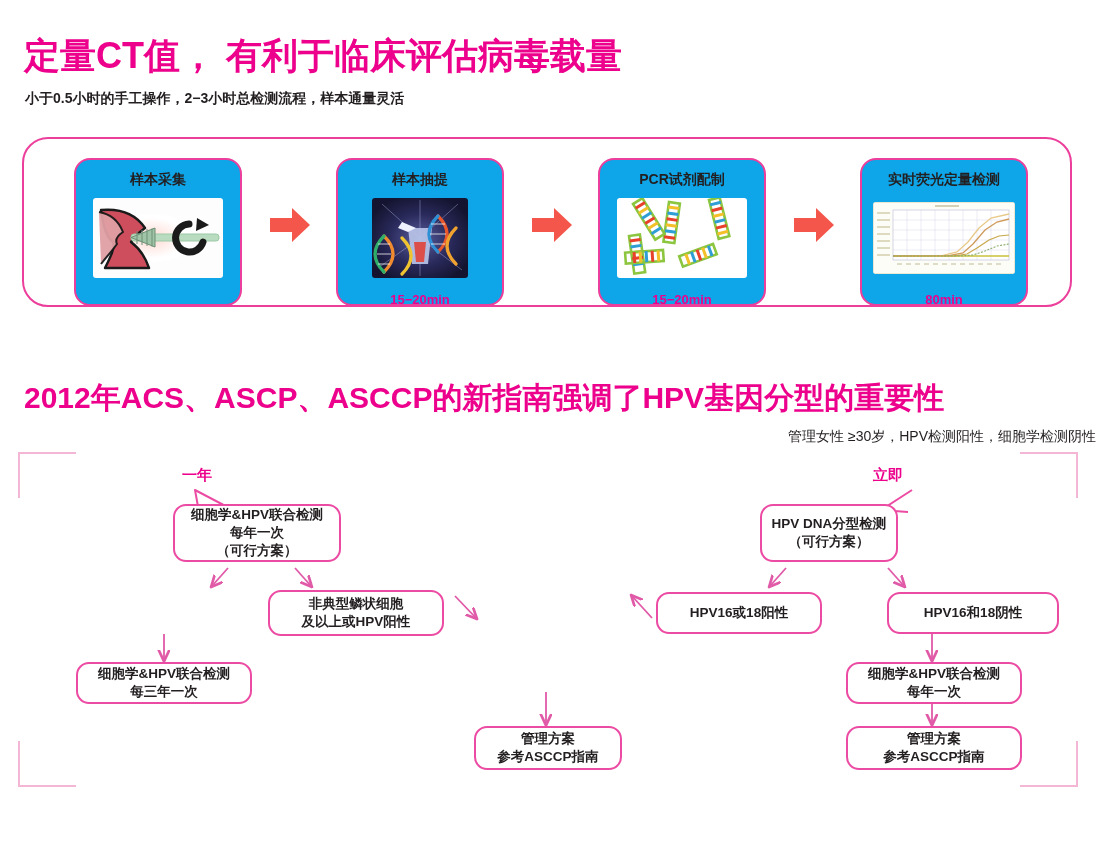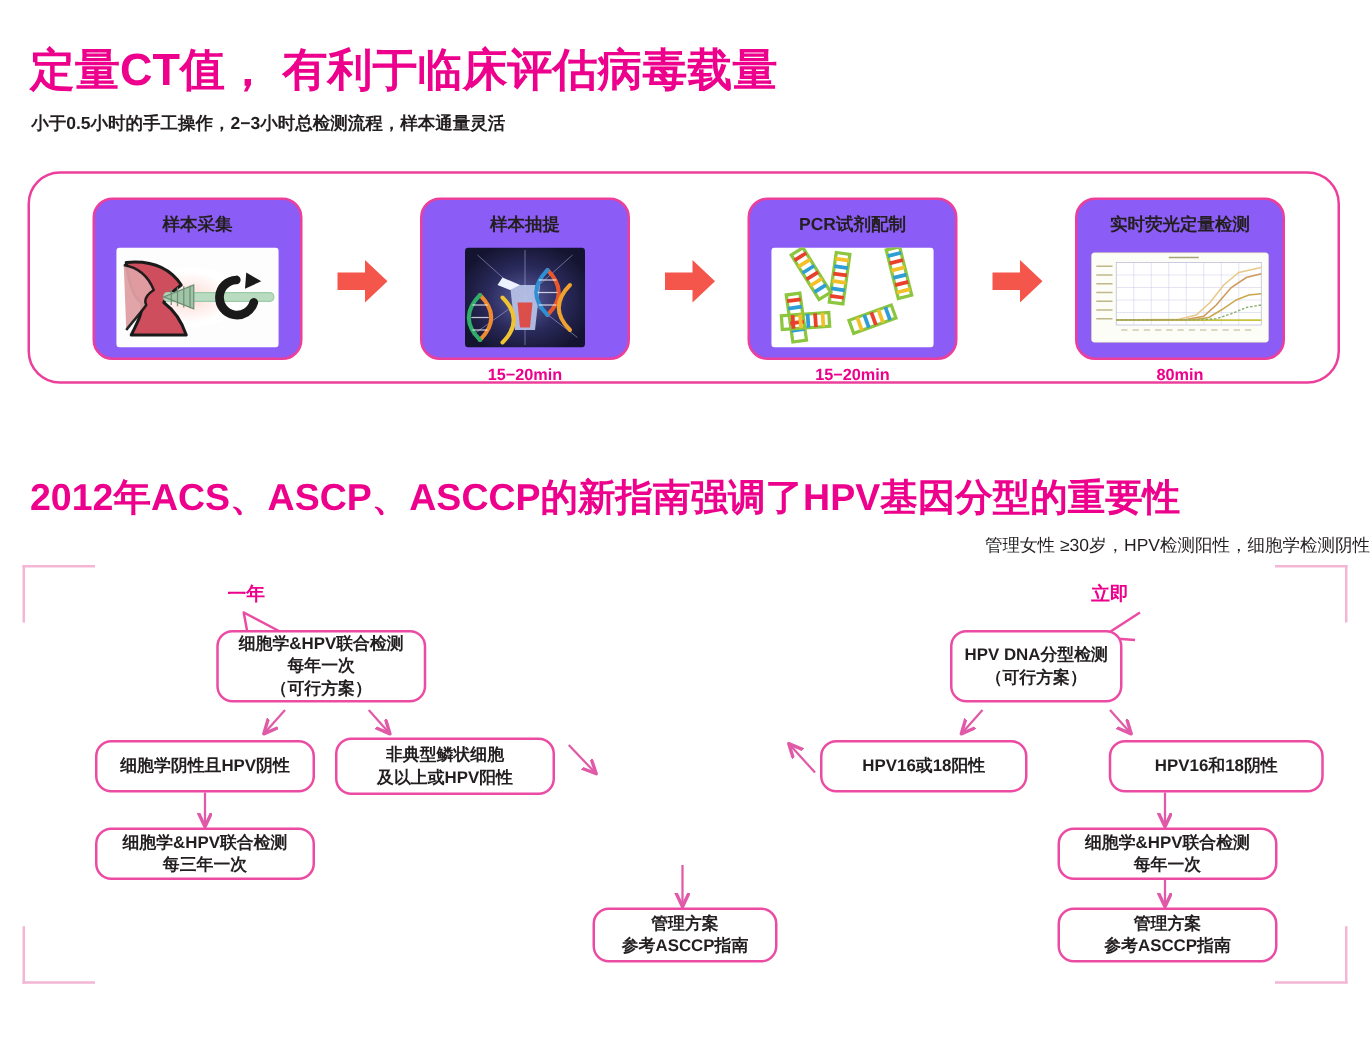--- a/index.html
+++ b/index.html
@@ -21,23 +21,23 @@
     position:absolute;left:25px;top:90px;
     font-size:14px;font-weight:bold;color:#231f20;white-space:nowrap;
   }
 
   .flow-panel{
     position:absolute;left:22px;top:137px;width:1050px;height:170px;
     border:2px solid #ec3f9c;border-radius:26px;box-sizing:border-box;
     background:#fff;
   }
   .step{
-    position:absolute;top:158px;width:168px;height:130px;
+    position:absolute;top:158px;width:168px;height:148px;
     border:2px solid #ec3f9c;border-radius:16px;box-sizing:border-box;
-    background:#8b5cf6;
+    background:#0ea5e9;
   }
   .step-title{
     position:absolute;left:0;right:0;top:11px;text-align:center;
     font-size:14px;font-weight:bold;color:#231f20;white-space:nowrap;
   }
   .step-art{
     position:absolute;left:50%;transform:translateX(-50%);
     top:38px;width:130px;height:80px;overflow:hidden;border-radius:3px;
   }
   .step-time{
@@ -341,21 +341,20 @@
   </svg>
 
   <div class="tag" style="left:182px;top:466px;">一年</div>
   <svg style="position:absolute;left:173px;top:484px;width:172px;height:28px;" viewBox="0 0 172 28">
     <path d="M26,28 L22,6 L60,26" fill="#fff" stroke="#ec4ba3" stroke-width="2" stroke-linejoin="round"></path>
   </svg>
   <div class="fbox" style="left:173px;top:504px;width:168px;height:58px;">细胞学&amp;HPV联合检测
 每年一次
 （可行方案）</div>
 
-  <div class="fbox" style="left:76px;top:592px;width:176px;height:42px;">细胞学阴性且HPV阴性</div>
   <div class="fbox" style="left:268px;top:590px;width:176px;height:46px;">非典型鳞状细胞
 及以上或HPV阳性</div>
   <div class="fbox" style="left:76px;top:662px;width:176px;height:42px;">细胞学&amp;HPV联合检测
 每三年一次</div>
 
   <div class="tag" style="left:873px;top:466px;">立即</div>
   <svg style="position:absolute;left:760px;top:484px;width:180px;height:28px;" viewBox="0 0 180 28">
     <path d="M148,28 L121,26 L152,6" fill="#fff" stroke="#ec4ba3" stroke-width="2" stroke-linejoin="round"></path>
   </svg>
   <div class="fbox" style="left:760px;top:504px;width:138px;height:58px;">HPV DNA分型检测

